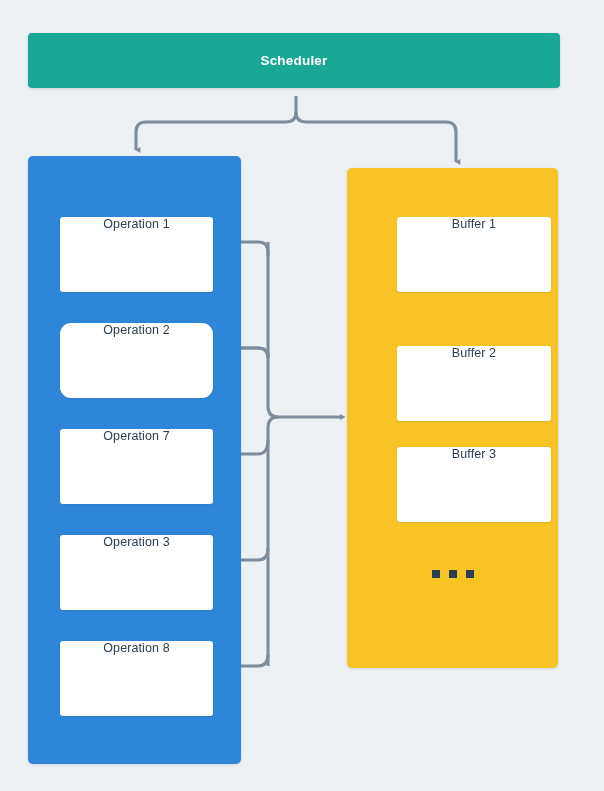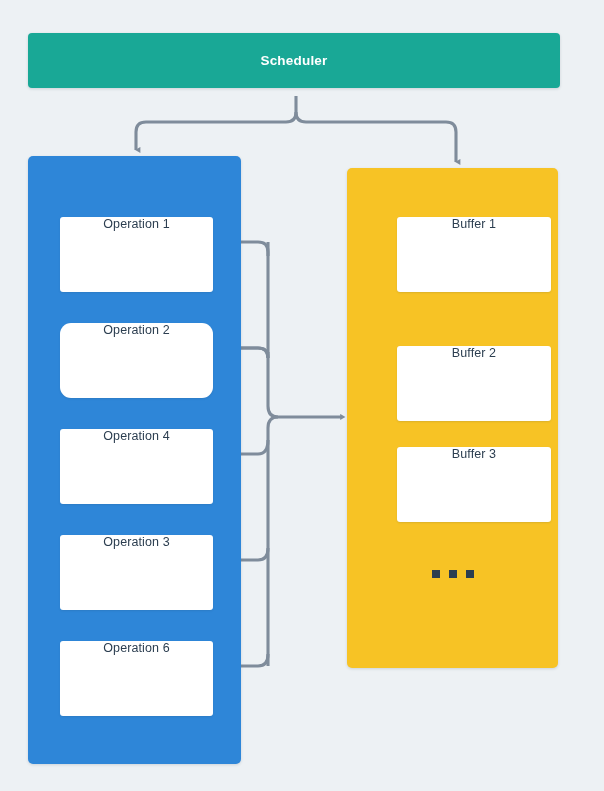--- a/index.html
+++ b/index.html
@@ -168,27 +168,27 @@
   </div>
 
   <div class="panel panel-operations">
     <div class="card op-card" style="top:61px;">
       <span class="card-label">Operation 1</span>
     </div>
     <div class="card op-card" style="top:167px;border-radius:11px;">
       <span class="card-label">Operation 2</span>
     </div>
     <div class="card op-card" style="top:273px;">
-      <span class="card-label">Operation 4</span>
+      <span class="card-label">Operation 7</span>
     </div>
     <div class="card op-card" style="top:379px;">
       <span class="card-label">Operation 3</span>
     </div>
     <div class="card op-card" style="top:485px;">
-      <span class="card-label">Operation 6</span>
+      <span class="card-label">Operation 8</span>
     </div>
   </div>
 
   <div class="panel panel-buffers">
     <div class="card buf-card" style="top:49px;">
       <span class="card-label">Buffer 1</span>
     </div>
     <div class="card buf-card" style="top:178px;">
       <span class="card-label">Buffer 2</span>
     </div>

